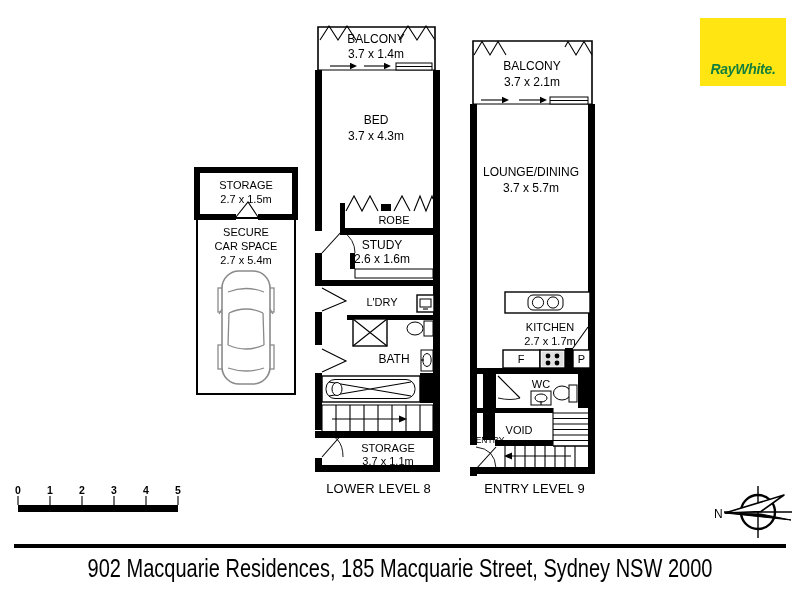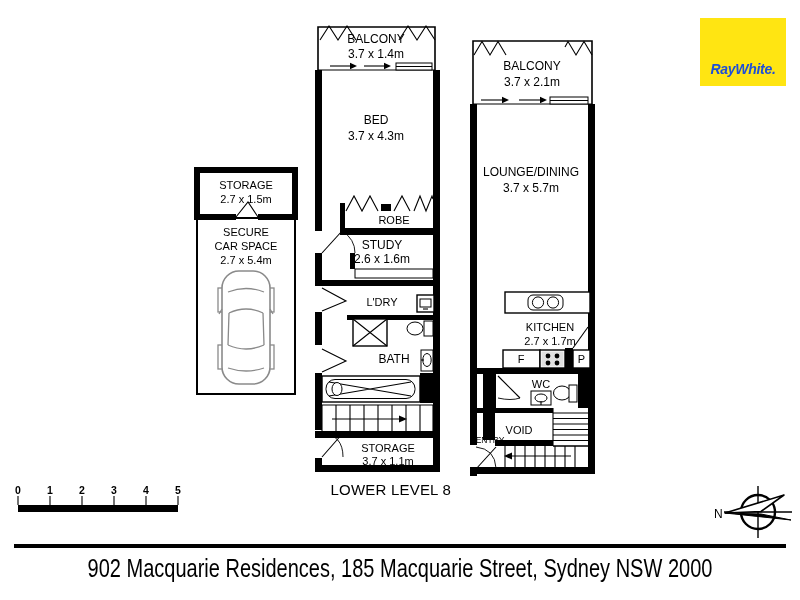--- a/index.html
+++ b/index.html
@@ -12,21 +12,21 @@
   .roomS {font-size:11px;}
   .tiny  {font-size:8.5px;}
   .num   {font-size:10.5px;font-weight:bold;}
   .wall  {fill:#000;stroke:none;}
   .thin  {fill:none;stroke:#000;stroke-width:1.6;}
   .thin1 {fill:none;stroke:#000;stroke-width:1.1;}
   .fix   {fill:#fff;stroke:#000;stroke-width:1.4;}
   .fix1  {fill:#fff;stroke:#000;stroke-width:1;}
   .carln {fill:none;stroke:#8a8a8a;stroke-width:1.3;}
   .arc   {fill:none;stroke:#000;stroke-width:0.9;}
-  .lvl-title{position:absolute;text-align:right;font-size:15px;letter-spacing:0.2px;}
+  .lvl-title{position:absolute;text-align:center;font-size:13px;letter-spacing:0.2px;}
   .logo{position:absolute;left:700px;top:18px;width:86px;height:68px;}
   .logo .brand{position:absolute;left:0;bottom:9px;width:100%;text-align:center;
         font-size:14px;font-weight:bold;font-style:italic;letter-spacing:-0.3px;}
   .disclaimer{position:absolute;left:14px;top:516px;width:256px;font-size:7.6px;
         line-height:1.27;text-align:justify;}
   .sepline{position:absolute;left:14px;top:544px;width:772px;height:4px;background:#000;}
   .address{position:absolute;left:0;top:554px;width:800px;text-align:center;
         font-size:25px;transform:scaleX(0.8);transform-origin:50% 50%;white-space:nowrap;}
 </style>
 </head>
@@ -225,23 +225,24 @@
     <g>
       <path class="thin1" d="M88,410 H123"></path>
       <path class="thin1" d="M40,410 V431 M50,410 V431 M60,410 V431 M70,410 V431 M80,410 V431 M90,410 V431 M100,410 V431 M110,410 V431"></path>
       <path class="thin1" d="M106,420 H47"></path>
       <polygon points="39,420 47,416.4 47,423.6"></polygon>
     </g>
     <text class="tiny" x="25" y="407" text-anchor="middle">ENTRY</text>
     <path class="thin1" d="M11,433 L31,411"></path>
     <path class="arc" d="M11,411 Q30,413 31,432"></path>
   </svg>
+  <div class="lvl-title" style="left:462px;top:481px;width:145px">ENTRY LEVEL 9</div>
 
   <div class="logo" style="background:#FFE512">
-    <div class="brand" style="color:#1d4ed8">RayWhite.</div>
+    <div class="brand" style="color:#15803d">RayWhite.</div>
   </div>
 
   <svg class="abs" style="left:12px;top:483px" width="178" height="32" viewBox="0 0 178 32">
     <text class="num" x="6" y="11" text-anchor="middle">0</text>
     <text class="num" x="38" y="11" text-anchor="middle">1</text>
     <text class="num" x="70" y="11" text-anchor="middle">2</text>
     <text class="num" x="102" y="11" text-anchor="middle">3</text>
     <text class="num" x="134" y="11" text-anchor="middle">4</text>
     <text class="num" x="166" y="11" text-anchor="middle">5</text>
     <path class="thin1" d="M6,13 V22 M38,13 V22 M70,13 V22 M102,13 V22 M134,13 V22 M166,13 V22"></path>

